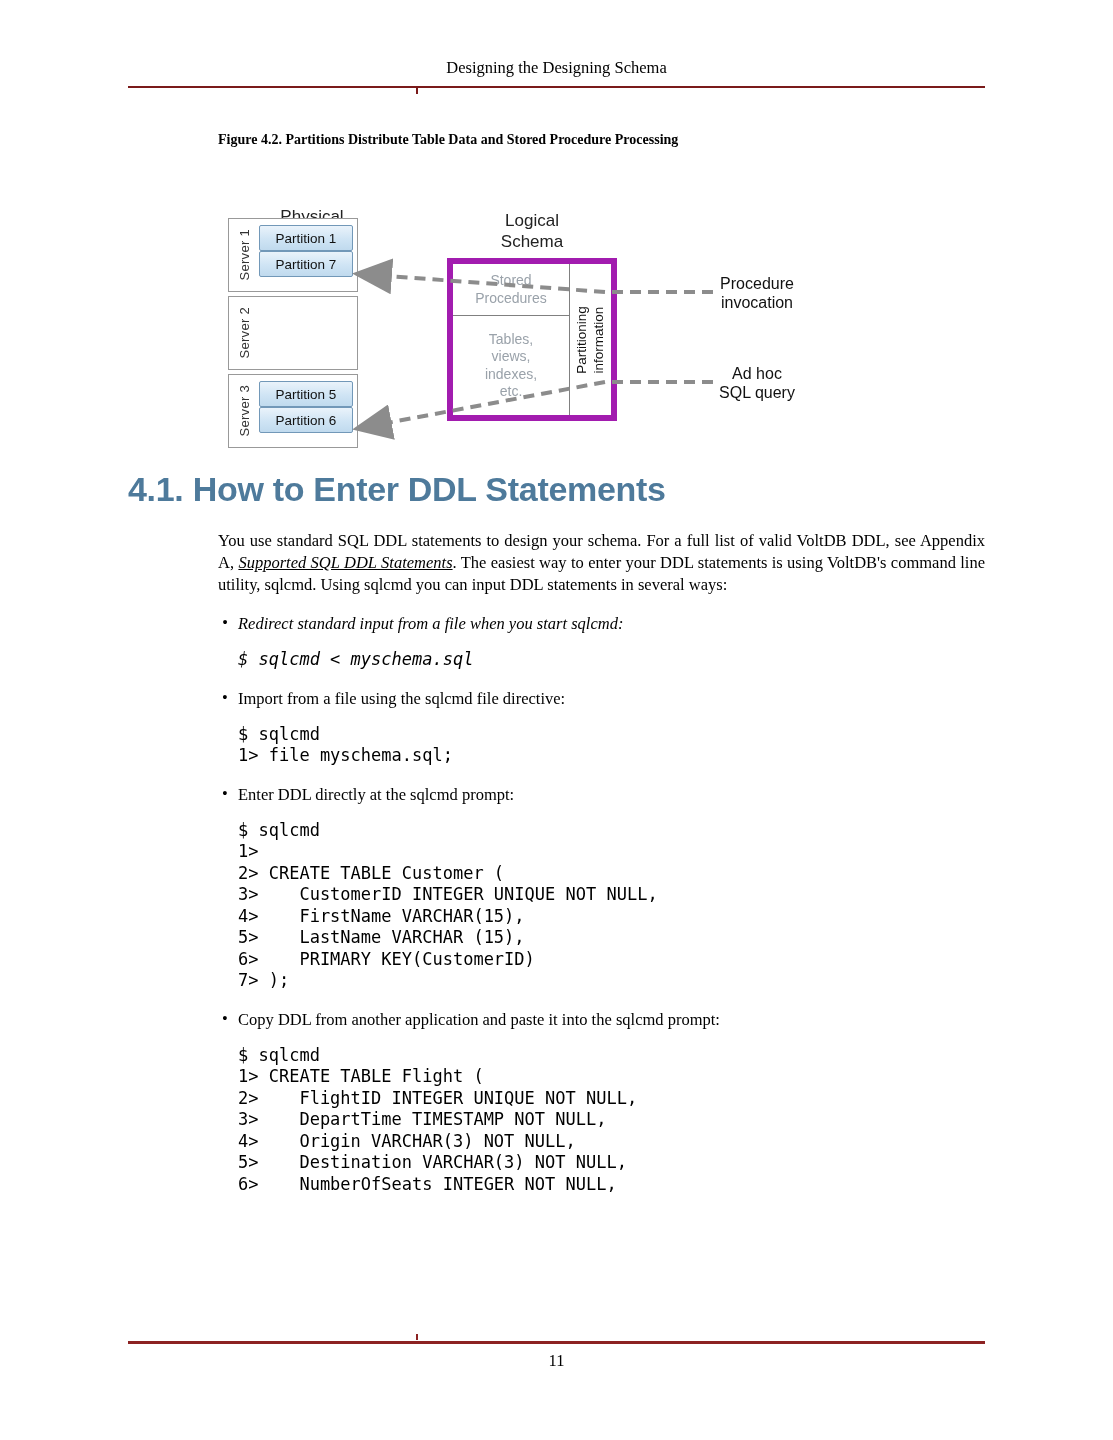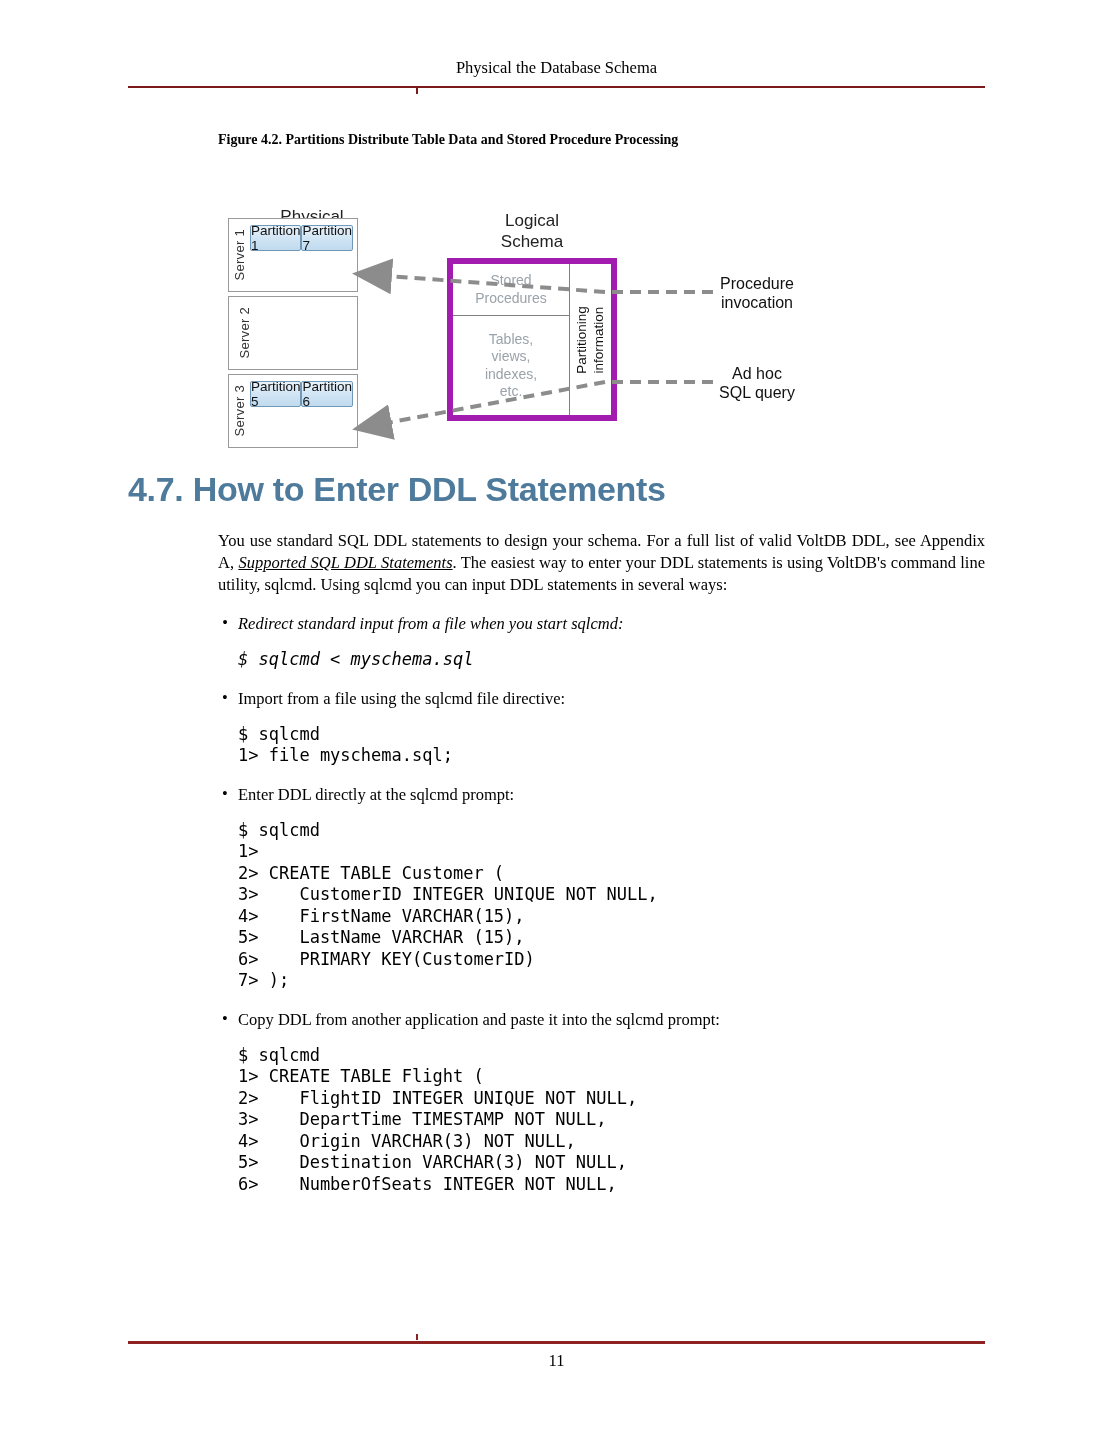--- a/index.html
+++ b/index.html
@@ -38,21 +38,21 @@
     position:absolute; left:100px; width:130px; height:74px;
     border:1px solid #999; background:#fff; display:flex;
   }
   .sg1 { top:44px; } .sg2 { top:122px; } .sg3 { top:200px; }
   .server-label-col { width:30px; display:flex; align-items:center; justify-content:center; }
   .server-label {
     writing-mode:vertical-rl; transform:rotate(180deg);
     font-size:13px; color:#333; letter-spacing:0.3px;
   }
   .partition-col {
-    flex:1; display:flex; flex-direction:row; 
+    flex:1; display:flex; flex-direction:column; 
     padding:6px 4px 6px 0;
   }
   .partition {
     height:26px; border:1px solid #7298b8; border-radius:2px;
     background:linear-gradient(180deg,#eaf3fb 0%,#cfe4f4 55%,#c0daee 100%);
     display:flex; align-items:center; justify-content:center;
     font-size:13.5px; color:#111;
   }
 
   .schema-box {
@@ -102,21 +102,21 @@
     font-family:"DejaVu Sans Mono","Liberation Mono",monospace;
     font-size:17px; line-height:21.5px; white-space:pre; margin-top:15px; color:#000;
   }
 </style>
 </head>
 <body>
 
 <div class="page">
 
   <div class="header">
-    <div class="header-title">Physical the Database Schema</div>
+    <div class="header-title">Designing the Designing Schema</div>
     <div class="header-rule">
       <span class="tick"></span>
     </div>
   </div>
 
   <div class="figure-title">Figure 4.2. Partitions Distribute Table Data and Stored Procedure Processing</div>
 
   <div class="diagram">
 
     <div class="diagram-label phys-label">Physical
@@ -175,21 +175,21 @@
         <marker id="ah" markerWidth="10" markerHeight="9" refX="8" refY="4.5" orient="auto">
           <path d="M0,0 L10,4.5 L0,9 z" fill="#8c8c8c"></path>
         </marker>
       </defs>
       <path d="M585,118 L477,118 L232,100" fill="none" stroke="#8c8c8c" stroke-width="4" stroke-dasharray="11 7" marker-end="url(#ah)"></path>
       <path d="M585,208 L477,208 L232,254" fill="none" stroke="#8c8c8c" stroke-width="4" stroke-dasharray="11 7" marker-end="url(#ah)"></path>
     </svg>
   </div>
 
 
-  <h1 class="section-heading">4.7. How to Enter DDL Statements</h1>
+  <h1 class="section-heading">4.1. How to Enter DDL Statements</h1>
 
   <p class="body-par second">
     <span>You use standard SQL DDL statements to design your schema. For a full list of valid VoltDB DDL, see Appendix A, </span><em>Supported SQL DDL Statements</em><span>. The easiest way to enter your DDL statements is using VoltDB's command line utility, sqlcmd. Using sqlcmd you can input DDL statements in several ways:</span>
   </p>
 
   <ul class="bullet-list">
     <li class="bullet-item">
       <p class="bullet-text">Redirect standard input from a file when you start sqlcmd:</p>
       <pre class="code-block">$ sqlcmd &lt; myschema.sql</pre>
     </li>

